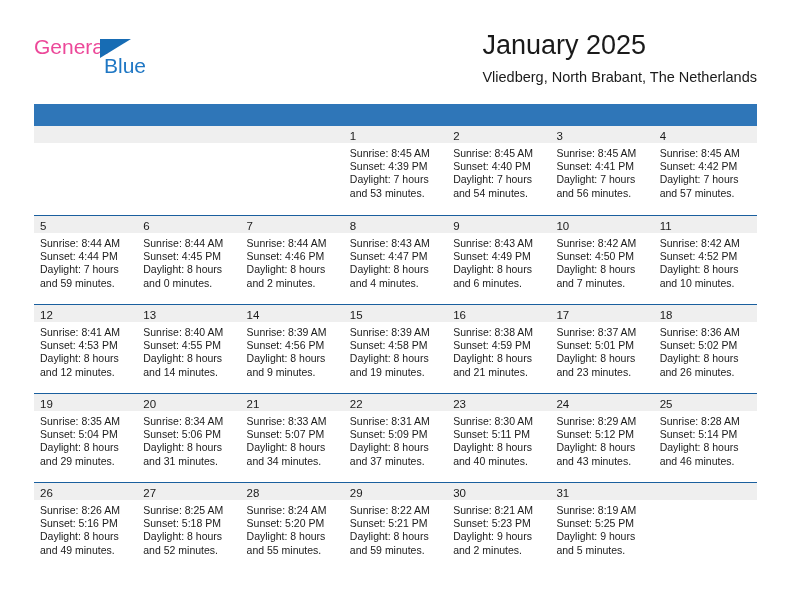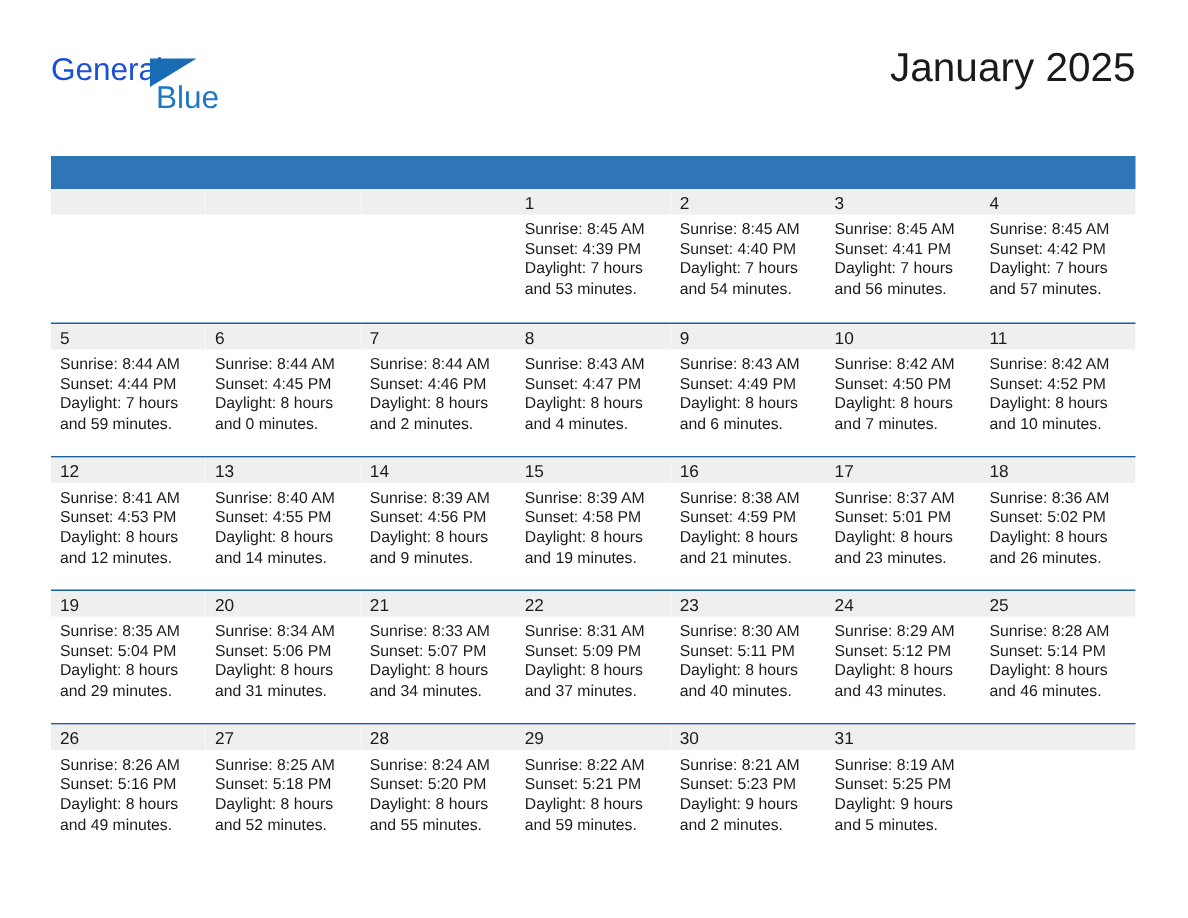--- a/index.html
+++ b/index.html
@@ -35,21 +35,21 @@
     top: 8px;
     width: 150px;
     height: 50px;
   }
   .brand-general {
     position: absolute;
     left: 0;
     top: 0;
     font-size: 21px;
     letter-spacing: 0px;
-    color: #1d4ed8;
+    color: #ec4899;
     line-height: 22px;
   }
   .brand-blue {
     position: absolute;
     left: 27px;
     top: 19px;
     font-size: 21px;
     color: #1f77c4;
     line-height: 22px;
     margin-left: 43px;
@@ -153,20 +153,21 @@
   <div class="header">
 
     <div class="brand">
       <span class="brand-general">General</span>
       <span class="brand-tri"></span>
       <span class="brand-blue">Blue</span>
     </div>
 
     <div class="title-block">
       <div class="cal-title">January 2025</div>
+      <div class="cal-subtitle">Vliedberg, North Brabant, The Netherlands</div>
     </div>
 
   </div>
 
   <div class="calendar">
     <div class="weekdays" id="weekday-row">
         <div class="weekday">Sunday</div>
         <div class="weekday">Monday</div>
         <div class="weekday">Tuesday</div>
         <div class="weekday">Thursday</div>

